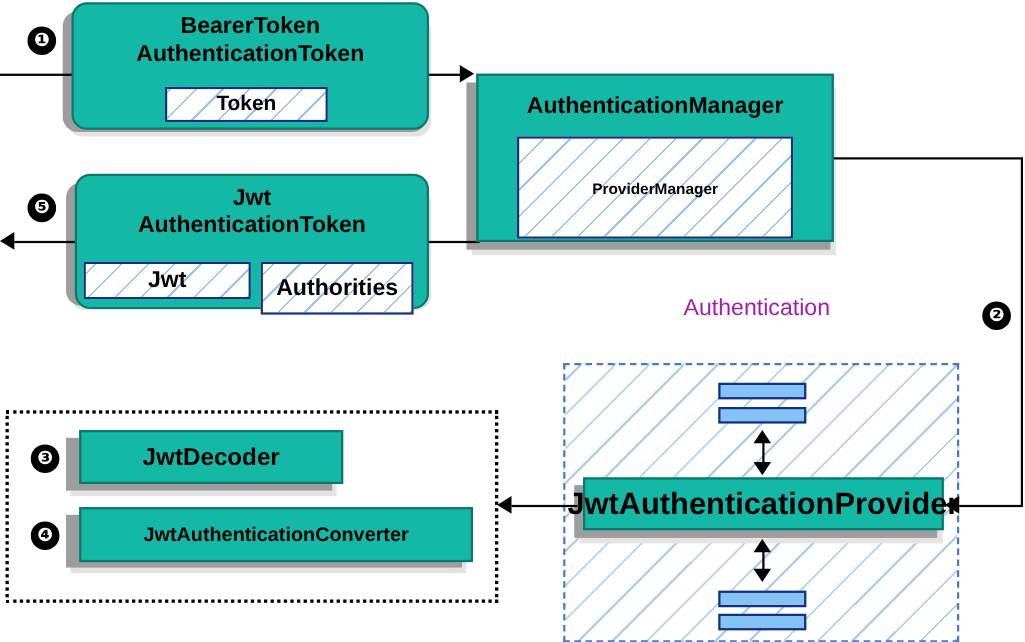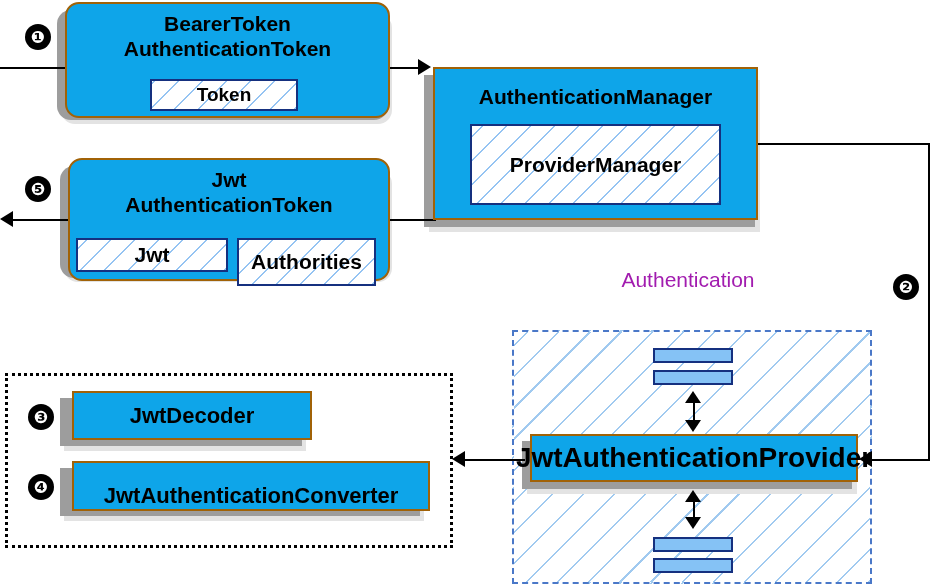--- a/index.html
+++ b/index.html
@@ -12,22 +12,22 @@
     width: 932px;
     height: 584px;
     background: #ffffff;
     font-family: "Liberation Sans", sans-serif;
     overflow: hidden;
   }
 
   
   .node {
     position: absolute;
-    background: #0ea5e9;
-    border: 2px solid #a16207;
+    background: #14b8a6;
+    border: 2px solid #0f766e;
     box-sizing: border-box;
     display: flex;
     align-items: center;
     justify-content: center;
     text-align: center;
     font-weight: bold;
     color: #000000;
     z-index: 6;
   }
   .node.rounded { border-radius: 14px; }
@@ -199,21 +199,21 @@
   </div>
   <div class="hatch" style="left:150px; top:79px; width:148px; height:32px; font-size:19px;">
     <span>Token</span>
   </div>
 
   <div class="shadow-lt" style="left:429px; top:80px; width:331px; height:152px;"></div>
   <div class="shadow-dk" style="left:424px; top:75px; width:331px; height:152px;"></div>
   <div class="node" style="left:433px; top:67px; width:325px; height:153px; flex-direction:column; justify-content:flex-start; padding-top:16px;">
     <div style="font-size:21px;">AuthenticationManager</div>
   </div>
-  <div class="hatch" style="left:470px; top:124px; width:251px; height:81px; font-size:21px;">
+  <div class="hatch" style="left:470px; top:124px; width:251px; height:93px; font-size:14px;">
     <span>ProviderManager</span>
   </div>
 
   <div class="shadow-lt rounded" style="left:64px; top:170px; width:328px; height:112px;"></div>
   <div class="shadow-dk rounded" style="left:60px; top:166px; width:328px; height:112px;"></div>
   <div class="node rounded" style="left:68px; top:158px; width:322px; height:123px; flex-direction:column; justify-content:flex-start; padding-top:8px;">
     <div style="font-size:21px;">Jwt</div>
     <div style="font-size:21px; margin-top:1px;">AuthenticationToken</div>
   </div>
   <div class="hatch" style="left:76px; top:238px; width:152px; height:34px; font-size:21px;">
@@ -252,17 +252,17 @@
   <div class="dotted-box" style="left:5px; top:373px; width:448px; height:175px;"></div>
 
   <div class="shadow-lt" style="left:64px; top:403px; width:242px; height:48px;"></div>
   <div class="shadow-dk" style="left:60px; top:398px; width:242px; height:48px;"></div>
   <div class="node" style="left:72px; top:391px; width:240px; height:49px; font-size:22px;text-align:right;">
     <span>JwtDecoder</span>
   </div>
 
   <div class="shadow-lt" style="left:64px; top:473px; width:360px; height:48px;"></div>
   <div class="shadow-dk" style="left:60px; top:468px; width:360px; height:48px;"></div>
-  <div class="node" style="left:72px; top:461px; width:358px; height:50px; font-size:22px;align-items:flex-end;">
+  <div class="node" style="left:72px; top:461px; width:358px; height:50px; font-size:18px;">
     <span>JwtAuthenticationConverter</span>
   </div>
 
 </div>
 
 </body></html>

